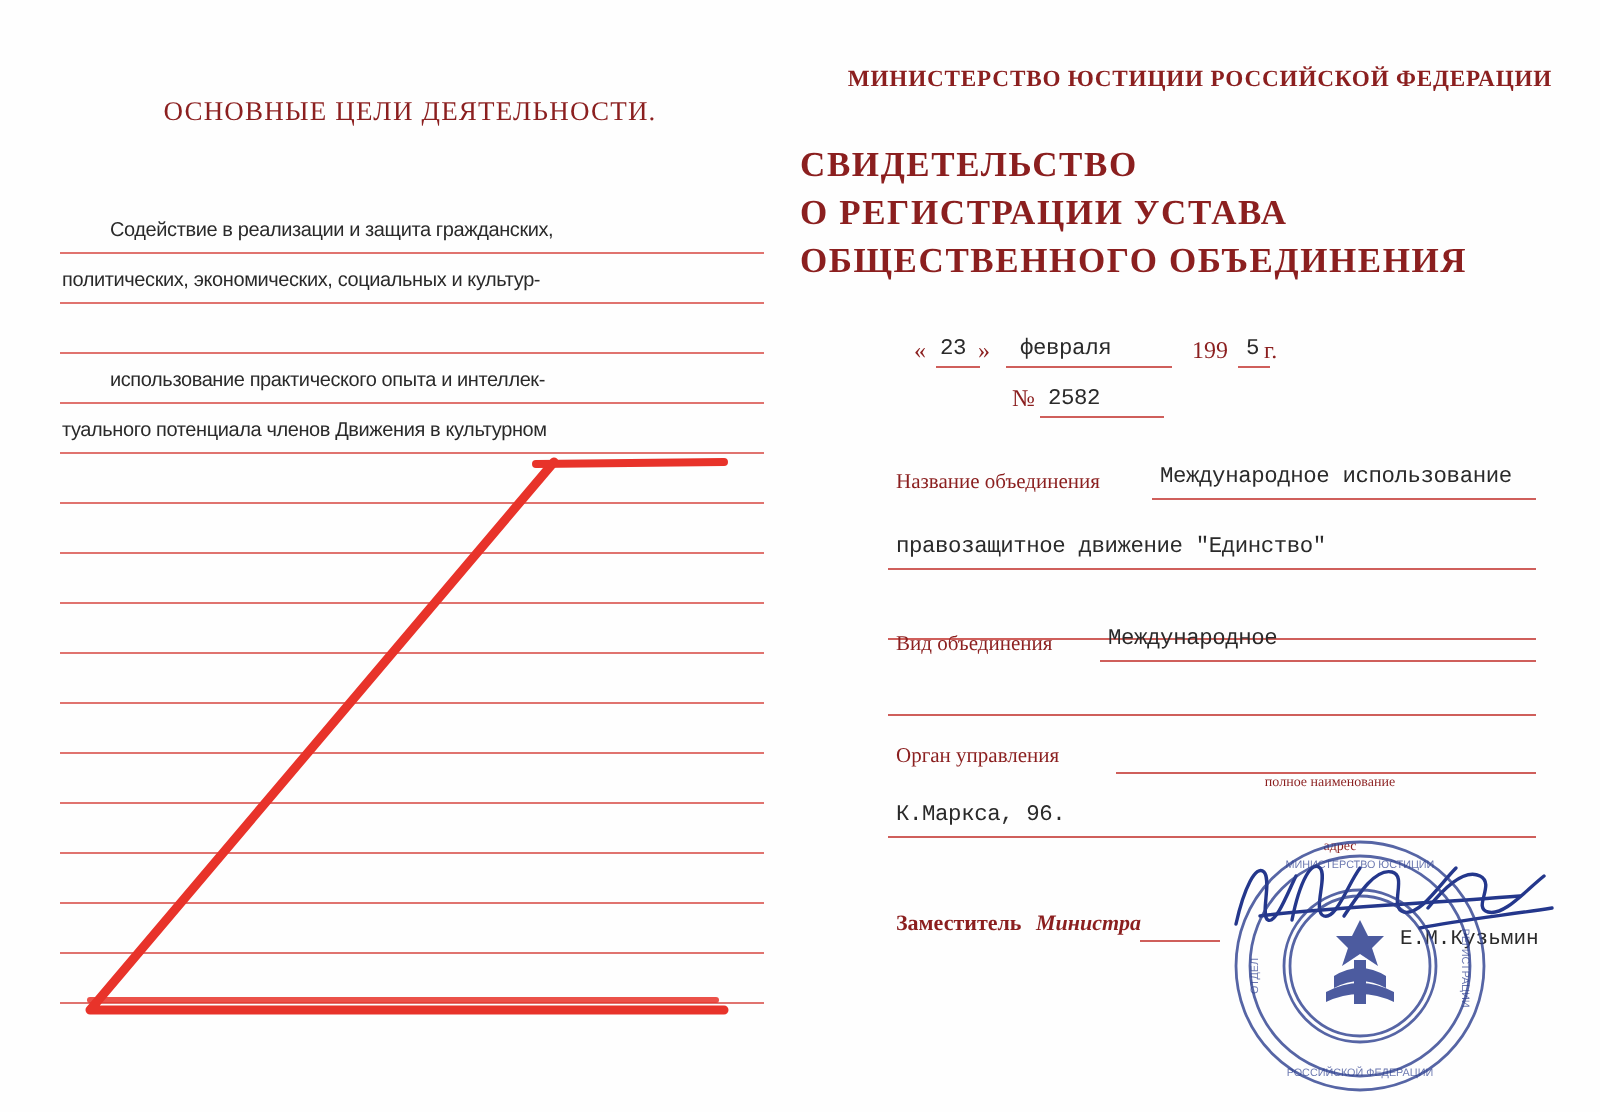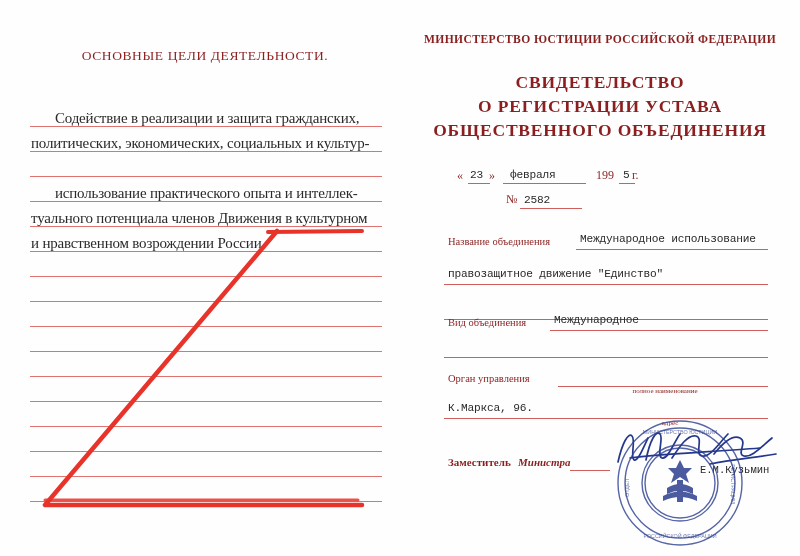--- a/index.html
+++ b/index.html
@@ -39,22 +39,22 @@
     position: absolute;
     left: 30px;
     width: 352px;
     height: 1px;
     background: #e0736f;
   }
 
   
   .tw {
     position: absolute;
-    font-family: Liberation Serif, serif;
-    font-size: 15px;
+    font-family: Liberation Sans, sans-serif;
+    font-size: 10px;
     color: #2a2a2a;
     white-space: nowrap;
     letter-spacing: -0.2px;
   }
 
   
   #z-stroke {
     position: absolute;
     left: 0; top: 0;
     width: 400px; height: 556px;
@@ -77,21 +77,21 @@
     font-size: 11.6px;
     font-weight: bold;
     letter-spacing: 0.4px;
     color: #8b1f1f;
     white-space: nowrap;
   }
   .cert-title {
     position: absolute;
     left: 0;
     width: 400px;
-    text-align: center;
+    text-align: left;
     font-family: "Liberation Serif", serif;
     font-weight: bold;
     font-size: 17.5px;
     letter-spacing: 0.8px;
     color: #8b1f1f;
   }
   .cert-title.l1 { top: 72px; }
   .cert-title.l2 { top: 96px; }
   .cert-title.l3 { top: 120px; }
 
@@ -175,21 +175,20 @@
     <div class="rule" style="top:383px"></div>
     <div class="rule" style="top:408px"></div>
     <div class="rule" style="top:433px"></div>
     <div class="rule" style="top:458px"></div>
     <div class="rule" style="top:483px"></div>
 
     <div class="tw" style="left:55px;  top:92px">Содействие в реализации и защита гражданских,</div>
     <div class="tw" style="left:31px;  top:117px">политических, экономических, социальных и культур-</div>
     <div class="tw" style="left:31px;  top:192px">туального потенциала членов Движения в культурном</div>
     <div class="tw" style="left:55px;  top:167px">использование практического опыта и интеллек-</div>
-    <div class="tw" style="left:31px;  top:217px">и нравственном возрождении России.</div>
 
     <svg id="z-stroke" viewBox="0 0 400 556">
       <polyline points="277,213 45,487 362,487" fill="none" stroke="#e8332a" stroke-width="4.5" stroke-linecap="round" stroke-linejoin="round"></polyline>
       <line x1="268" y1="214" x2="362" y2="213" stroke="#e8332a" stroke-width="4" stroke-linecap="round"></line>
       <line x1="45" y1="482" x2="358" y2="482" stroke="#e8332a" stroke-width="3" stroke-linecap="round" opacity="0.85"></line>
     </svg>
   </div>
 
   <div id="right-page">
 

